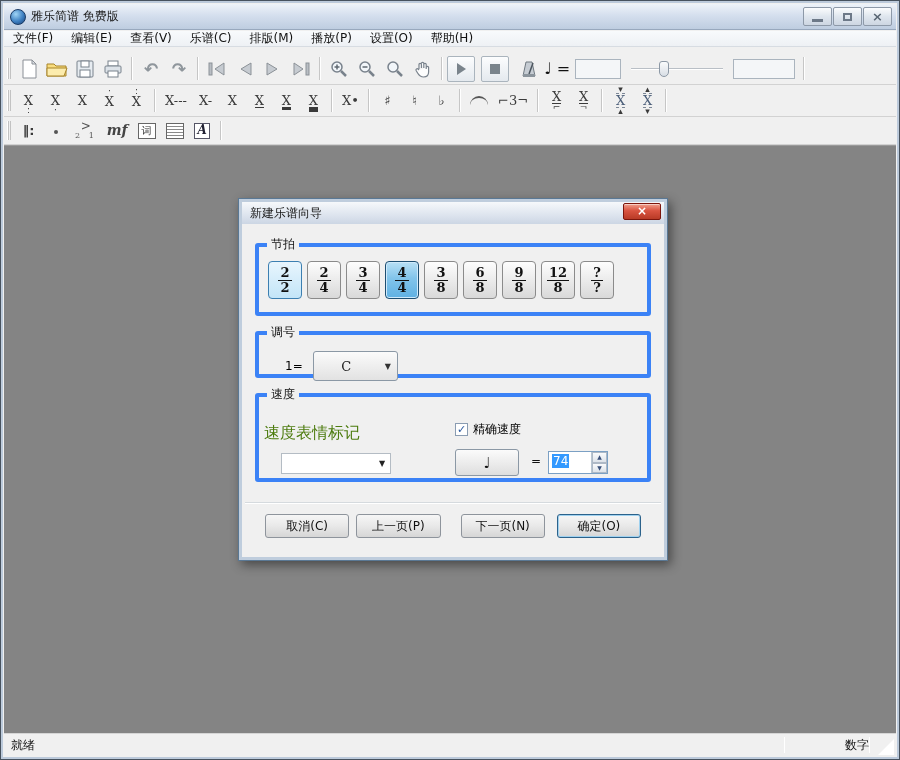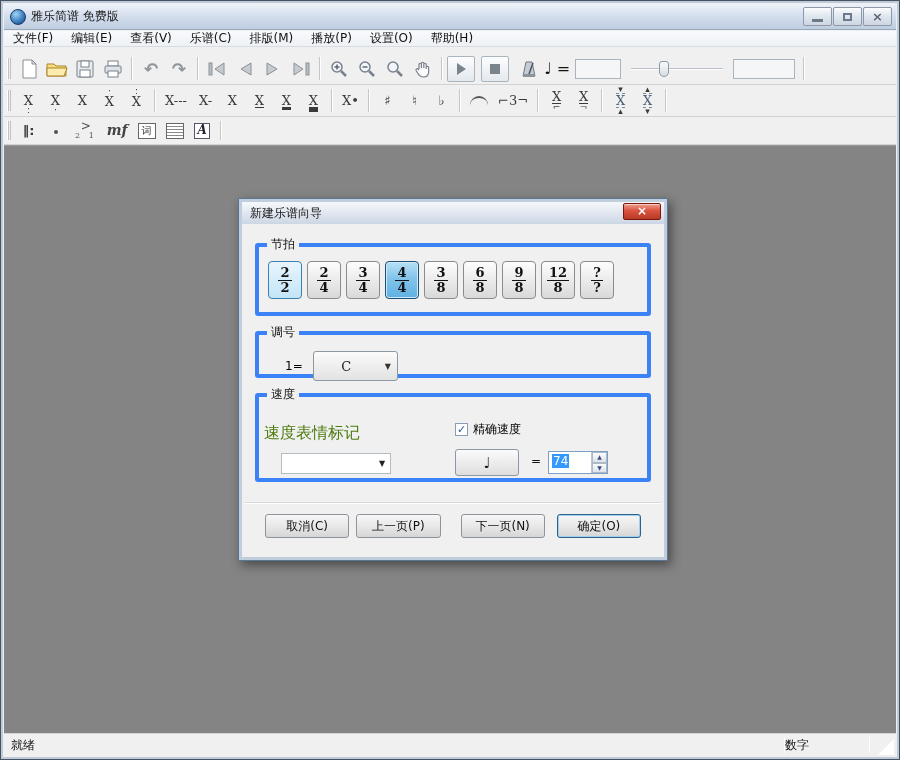--- a/index.html
+++ b/index.html
@@ -84,21 +84,21 @@
   
   .workarea { position:absolute; left:3px; top:144px; right:3px; bottom:26px; background:#848484;
               border-top:1px solid #9a9a9a; }
 
   
   .statusbar { position:absolute; left:3px; right:3px; bottom:3px; height:23px; background:#f0f0f0;
                border-top:1px solid #d5d5d5; display:flex; align-items:center; font-size:12px; color:#111; }
   .statusbar .left { padding-left:7px; }
   .ssep { width:1px; height:70%; background:#c9c9c9; border-right:1px solid #fff; }
   .spacer { flex:1; }
-  .smode { width:84px; text-align:left; }
+  .smode { width:84px; text-align:right; }
   .sgrip { width:16px; height:16px; margin:4px 2px 0 8px;
            background: linear-gradient(135deg, transparent 50%, #fff 50%),
                        repeating-linear-gradient(135deg, transparent 0 3px, #aeb4ba 3px 5px);
            clip-path: polygon(100% 0, 100% 100%, 0 100%); }
 
   
   .dialog { position:absolute; left:237px; top:197px; width:430px; height:363px;
             background:#f0f0f0; border:1px solid #5a7894;
             box-shadow: inset 0 0 0 3px #bfcddd, 3px 4px 10px rgba(0,0,0,.45); }
   .dlg-title { position:absolute; left:3px; top:3px; right:3px; height:22px;

